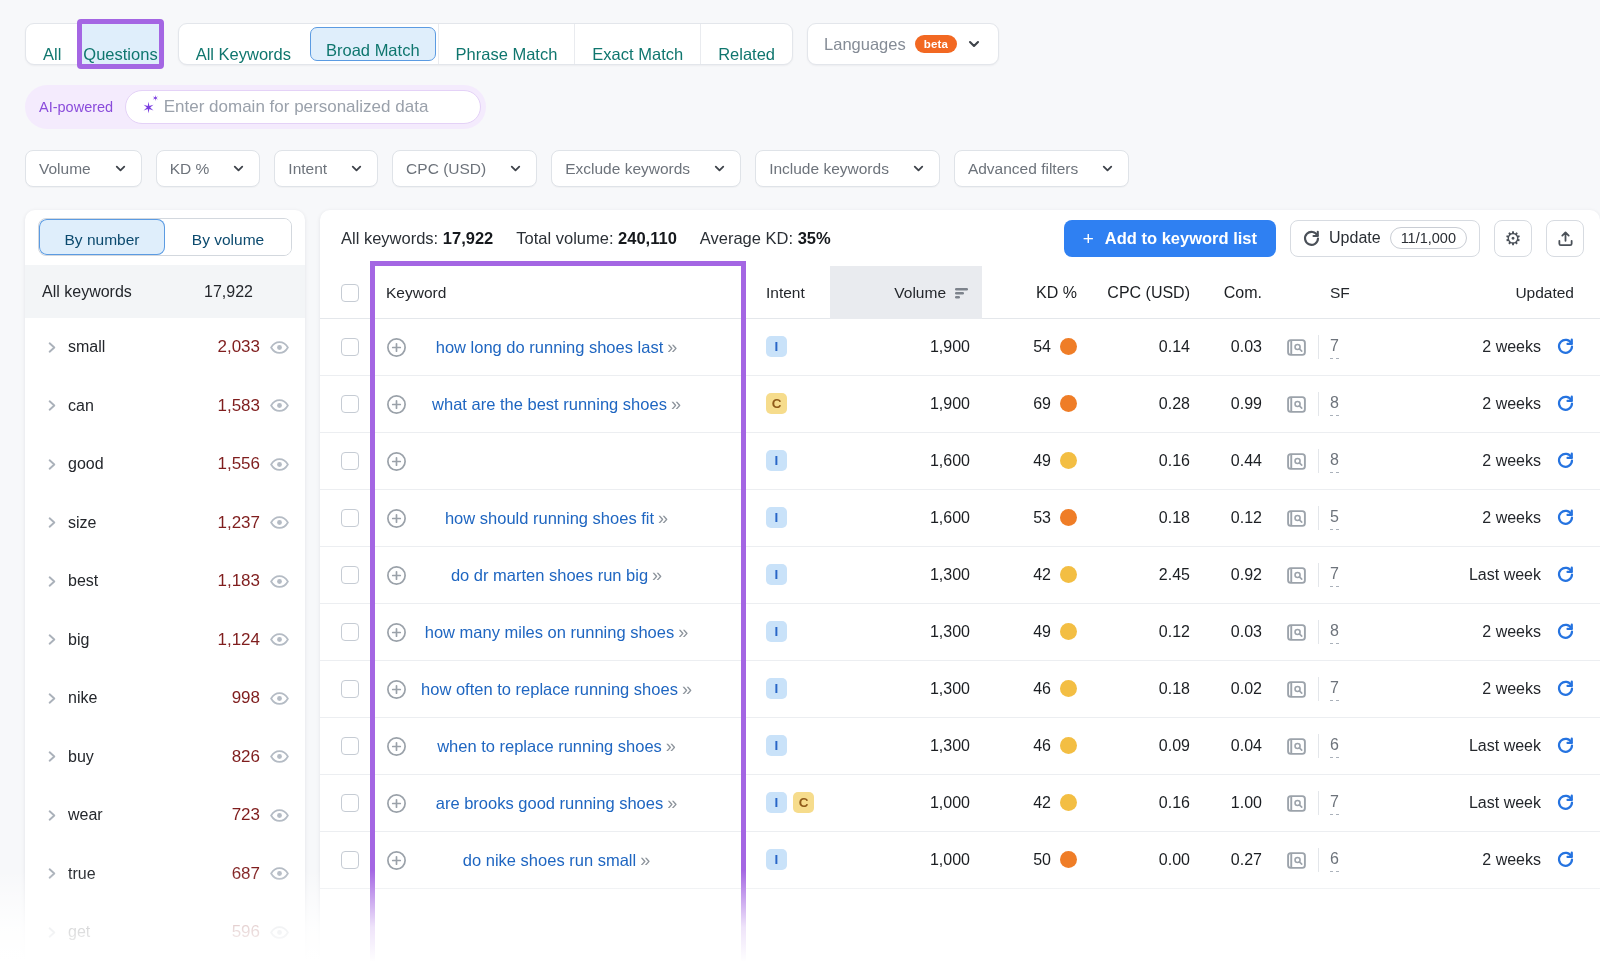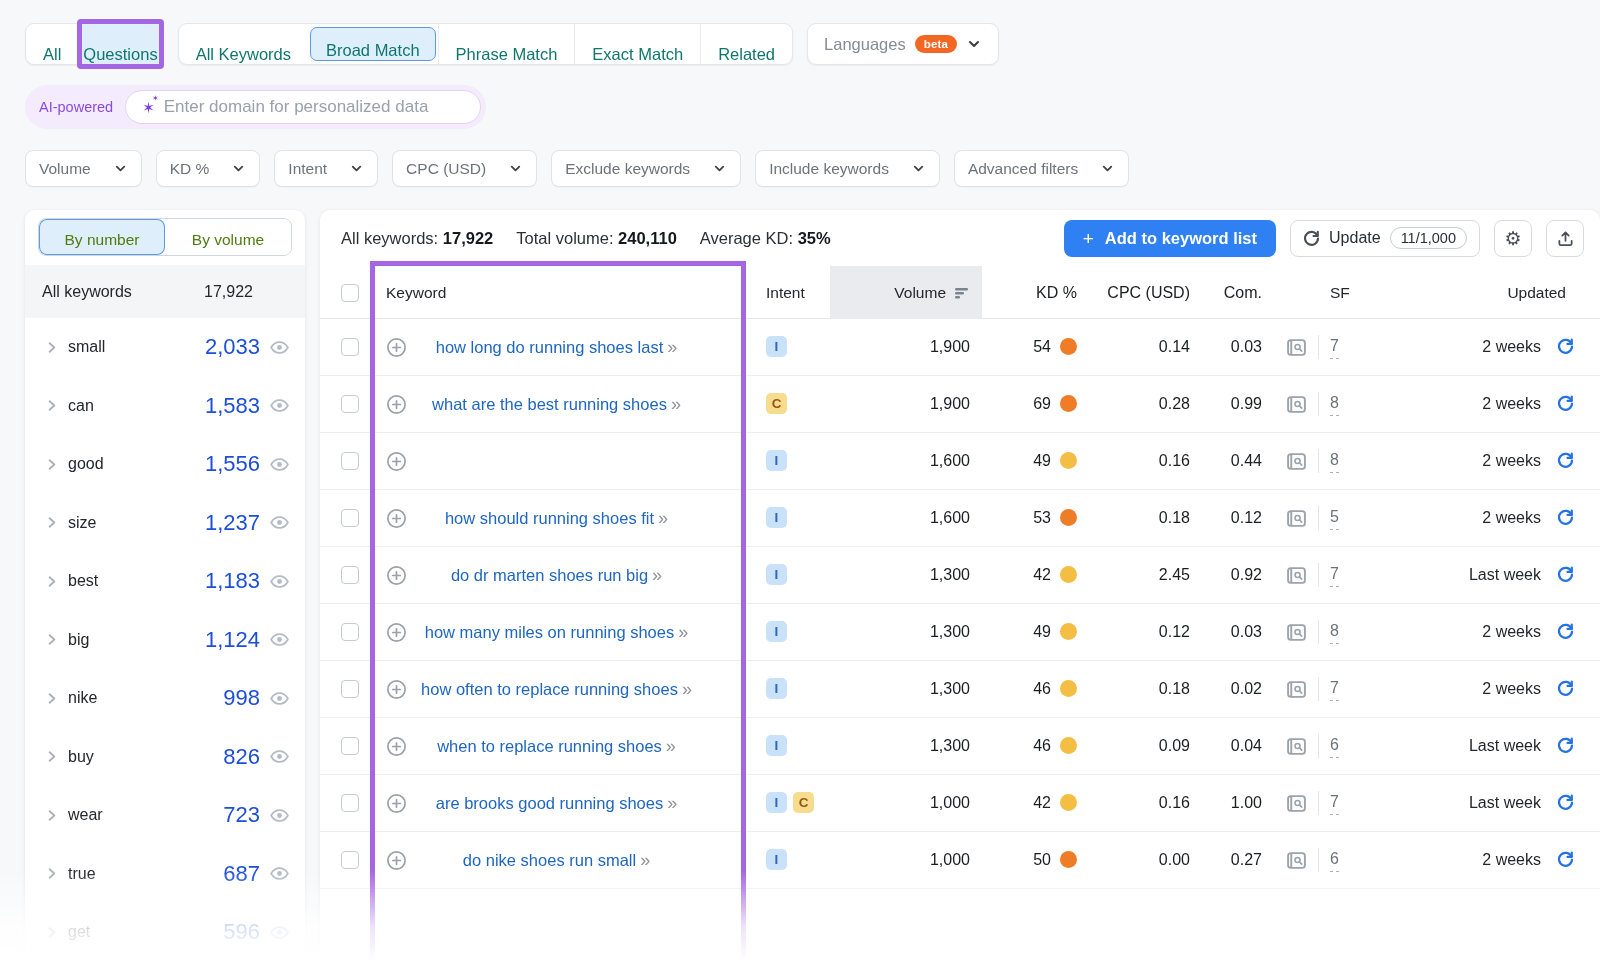--- a/index.html
+++ b/index.html
@@ -75,40 +75,40 @@
   
   .content { display:flex; gap:15px; margin-top:23px; align-items:flex-start; height:766px; }
 
   
   .side-card {
     width:280px; background:#fff; border-radius:10px 10px 0 0;
     box-shadow:0 1px 4px rgba(16,24,40,.09); height:100%; flex:0 0 auto;
   }
   .seg { display:flex; margin:8px 13px 9px 13px; border:1px solid #d3d8de; border-radius:8px; overflow:hidden; height:38px; }
   .seg-btn {
-    flex:1; background:#fff; border:none; font-family:inherit; font-size:15.5px; color:#4d7c0f;
+    flex:1; background:#fff; border:none; font-family:inherit; font-size:15.5px; color:#0c4a6e;
     cursor:pointer; padding:12px;
   }
   .seg-btn.active {
     background:var(--selected-tab-bg,#E7F2FD);
     box-shadow:inset 0 0 0 1px var(--selected-tab-border,#5B9BE2);
     border-radius:8px;
   }
   .side-head {
     display:flex; align-items:center; height:53px; background:#F3F5F7;
     padding:0 52px 0 17px; cursor:pointer;
   }
   .sh-label { font-size:16px; color:#24272c; flex:1; }
   .sh-count { font-size:16px; color:#24272c; }
   .side-item {
     display:flex; align-items:center; height:58.5px; padding:0 15px 0 19px; gap:9px; cursor:pointer;
   }
   .chev-r { color:#aab1ba; flex:0 0 auto; }
   .g-label { font-size:16px; color:#24272c; flex:1; }
-  .g-count { font-size:22px; color:#1d4ed8; }
+  .g-count { font-size:17px; color:#7f1d1d; }
   .eye { color:#b4bbc4; flex:0 0 auto; }
 
   
   .main-card {
     flex:1; background:#fff; border-radius:10px 10px 0 0;
     box-shadow:0 1px 4px rgba(16,24,40,.09); height:100%; position:relative;
   }
   .toolbar { display:flex; align-items:center; height:56px; padding:0 16px 0 21px; }
   .stats { display:flex; gap:23px; font-size:16.5px; color:#2b3036; }
   .stat b { color:#15181c; font-weight:700; }
@@ -171,21 +171,21 @@
   .c-sf { padding-left:14px; display:flex; align-items:flex-start; }
   .sf-th { padding-left:58px; }
   .serp-ic { color:#9ca3ab; margin-top:3px; cursor:pointer; flex:0 0 auto; }
   .sf-div { width:1px; height:24px; background:#e3e6ea; margin:1px 11px 0 11px; }
   .sf-num {
     font-size:16px; color:#6d737b; line-height:24px;
     border-bottom:1.5px dashed #aab1ba; cursor:pointer;
   }
   .c-upd { display:flex; justify-content:flex-end; align-items:flex-start; gap:16px; padding-right:26px; font-size:16px; line-height:26px; color:#24272c; }
   .refresh-ic { color:var(--refresh-blue,#2573E0); margin-top:4px; cursor:pointer; flex:0 0 auto; }
-  .upd-th { text-align:right; padding-right:34px; }
+  .upd-th { text-align:right; padding-right:26px; }
 
   .sort-ic { color:#7d838c; }
 
   .purple-box {
     position:absolute; left:50px; top:51px; width:376px; bottom:0;
     border:5px solid var(--highlight-purple,#A466E3); border-bottom:none;
     pointer-events:none; z-index:5;
   }
   .bottom-fade {
     position:absolute; left:0; right:0; bottom:0; height:92px; z-index:9; pointer-events:none;

